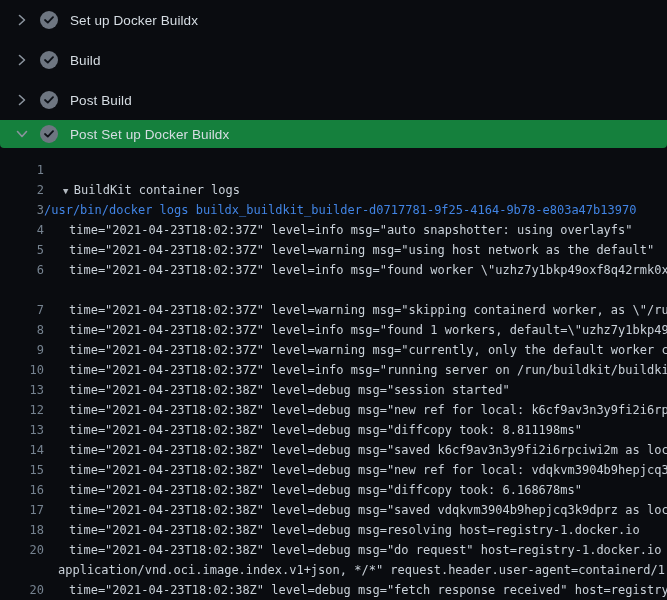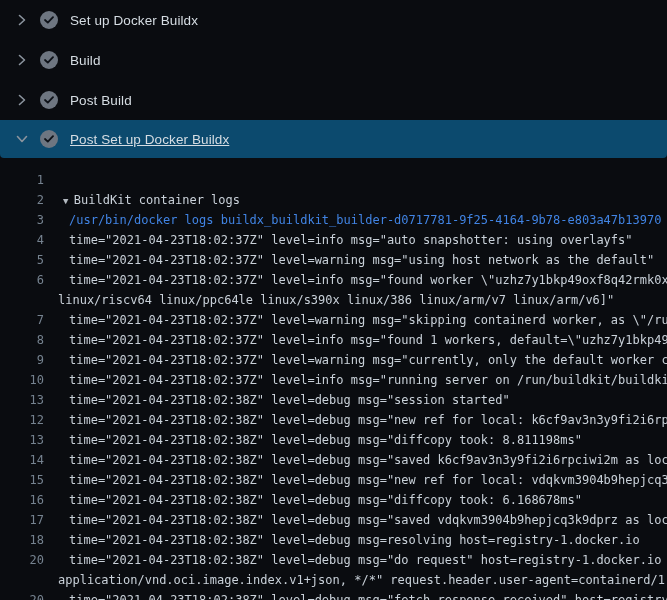--- a/index.html
+++ b/index.html
@@ -11,24 +11,23 @@
   }
   .steps { width:100%;border-radius:14px; }
   .step-row {
     height:40px;
     display:flex;
     align-items:center;
     padding-left:14px;
     cursor:pointer;
   }
   .step-row.expanded {
-    height:38px;
-    background:#0c4a6e;
+    height:28px;
+    background:#15803d;
     border-radius:0 0 4px 4px;
-    text-decoration:underline;
   }
   .chev {
     width:16px; height:16px;
     display:flex; align-items:center; justify-content:center;
     margin-right:10px;
     flex-shrink:0;
   }
   .check-circle {
     width:18px; height:18px;
     border-radius:50%;
@@ -128,25 +127,25 @@
         </svg>
     </span>
     <span class="step-label">Post Set up Docker Buildx</span>
   </div>
 
 </div>
 
 <div class="log-area">
     <div class="log-row"><span class="gutter">1</span></div>
     <div class="log-row"><span class="gutter">2</span><span class="log-text" style="padding-left: 19px;"><span class="marker" style="font-size: 9px;">▼ </span><span>BuildKit container logs</span></span></div>
-    <div class="log-row"><span class="gutter">3</span><span class="log-text command" style="padding-left: 25px;"><span>/usr/bin/docker logs buildx_buildkit_builder-d0717781-9f25-4164-9b78-e803a47b13970</span></span></div>
+    <div class="log-row"><span class="gutter">3</span><span class="log-text command" style=""><span>/usr/bin/docker logs buildx_buildkit_builder-d0717781-9f25-4164-9b78-e803a47b13970</span></span></div>
     <div class="log-row"><span class="gutter">4</span><span class="log-text" style="padding-left: 25px;"><span>time="2021-04-23T18:02:37Z" level=info msg="auto snapshotter: using overlayfs"</span></span></div>
     <div class="log-row"><span class="gutter">5</span><span class="log-text" style="padding-left: 25px;"><span>time="2021-04-23T18:02:37Z" level=warning msg="using host network as the default"</span></span></div>
     <div class="log-row"><span class="gutter">6</span><span class="log-text" style="padding-left: 25px;"><span>time="2021-04-23T18:02:37Z" level=info msg="found worker \"uzhz7y1bkp49oxf8q42rmk0xj</span></span></div>
-    <div class="log-row"><span class="gutter"></span><span class="log-text" style="padding-left: 14px;"><span>linux/riscv64 linux/ppc64le linux/s390x linux/386 linux/arm/v7 linux/arm/v6]"</span></span></div>
+    <div class="log-row"><span class="gutter"></span></div>
     <div class="log-row"><span class="gutter">7</span><span class="log-text" style="padding-left: 25px;"><span>time="2021-04-23T18:02:37Z" level=warning msg="skipping containerd worker, as \"/run</span></span></div>
     <div class="log-row"><span class="gutter">8</span><span class="log-text" style="padding-left: 25px;"><span>time="2021-04-23T18:02:37Z" level=info msg="found 1 workers, default=\"uzhz7y1bkp49o</span></span></div>
     <div class="log-row"><span class="gutter">9</span><span class="log-text" style="padding-left: 25px;"><span>time="2021-04-23T18:02:37Z" level=warning msg="currently, only the default worker ca</span></span></div>
     <div class="log-row"><span class="gutter">10</span><span class="log-text" style="padding-left: 25px;"><span>time="2021-04-23T18:02:37Z" level=info msg="running server on /run/buildkit/buildkit</span></span></div>
     <div class="log-row"><span class="gutter">13</span><span class="log-text" style="padding-left: 25px;"><span>time="2021-04-23T18:02:38Z" level=debug msg="session started"</span></span></div>
     <div class="log-row"><span class="gutter">12</span><span class="log-text" style="padding-left: 25px;"><span>time="2021-04-23T18:02:38Z" level=debug msg="new ref for local: k6cf9av3n3y9fi2i6rpc</span></span></div>
     <div class="log-row"><span class="gutter">13</span><span class="log-text" style="padding-left: 25px;"><span>time="2021-04-23T18:02:38Z" level=debug msg="diffcopy took: 8.811198ms"</span></span></div>
     <div class="log-row"><span class="gutter">14</span><span class="log-text" style="padding-left: 25px;"><span>time="2021-04-23T18:02:38Z" level=debug msg="saved k6cf9av3n3y9fi2i6rpciwi2m as loca</span></span></div>
     <div class="log-row"><span class="gutter">15</span><span class="log-text" style="padding-left: 25px;"><span>time="2021-04-23T18:02:38Z" level=debug msg="new ref for local: vdqkvm3904b9hepjcq3k</span></span></div>
     <div class="log-row"><span class="gutter">16</span><span class="log-text" style="padding-left: 25px;"><span>time="2021-04-23T18:02:38Z" level=debug msg="diffcopy took: 6.168678ms"</span></span></div>

